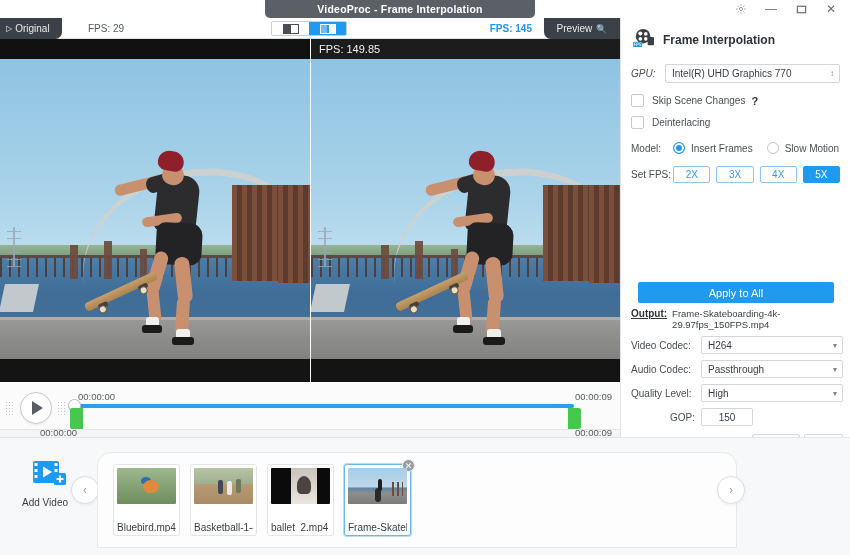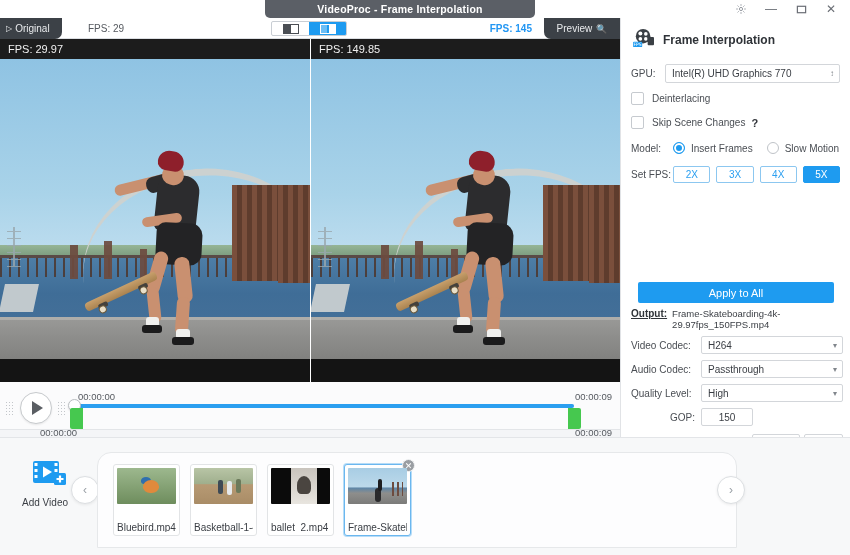--- a/index.html
+++ b/index.html
@@ -316,21 +316,21 @@
   
   .rightpanel {
     position: absolute; left: 620px; top: 18px; width: 230px; height: 419px;
     background: #ffffff; border-left: 1px solid #e1e3e6;
     padding: 8px 10px 0 10px;
   }
   .panel-head { display: flex; align-items: center; gap: 8px; margin: 2px 0 12px 2px; }
   .panel-title { font-size: 12px; font-weight: bold; color: #2f3338; }
   .row { display: flex; align-items: center; margin-bottom: 9px; }
   .lbl { font-size: 10px; color: #4a4e54; }
-  .gpu-lbl { width: 34px; }
+  .gpu-lbl { width: 34px; font-style: italic; }
   .select {
     flex: 1; height: 19px; border: 1px solid #d3d6da; border-radius: 2px;
     background: #fff; font-size: 10px; color: #3a3e44;
     display: flex; align-items: center; padding: 0 6px; position: relative;
   }
   .sel-arrow { position: absolute; right: 5px; font-size: 8px; color: #81868c; }
   .cbox {
     width: 13px; height: 13px; border: 1px solid #c6cacf; border-radius: 2px;
     background: #fff; margin-right: 8px;
   }
@@ -468,21 +468,20 @@
             <div class="sock-f"></div>
             <div class="shoe-f"></div>
           </div>
           <div class="board">
             <div class="truck" style="left:12px;top:7px"></div>
             <div class="truck" style="left:56px;top:7px"></div>
             <div class="wheel" style="left:11px;top:9px"></div>
             <div class="wheel" style="left:56px;top:9px"></div>
           </div>
         </div>
-        <div class="fps-badge">FPS: 29.97</div>
         <div class="blackbar"></div>
       </div>
 
       <div class="pane right">
         <div class="scene">
           <div class="sky"></div>
           <div class="farbank"></div>
           <div class="water"></div>
           <div class="bridge-arch"></div>
           <div class="truss"></div>
@@ -561,29 +560,29 @@
     </div>
 
     <div class="row">
       <span class="lbl gpu-lbl">GPU:</span>
       <div class="select">
         <span>Intel(R) UHD Graphics 770</span>
         <span class="sel-arrow">↕</span>
       </div>
     </div>
 
-    <div class="row" style="margin-top:9px">
-      <div class="cbox"></div>
-      <span class="cb-lbl">Deinterlacing</span>
-    </div>
-
     <div class="row" style="margin-top:11px">
       <div class="cbox"></div>
       <span class="cb-lbl">Skip Scene Changes</span>
       <span class="help-q">?</span>
+    </div>
+
+    <div class="row" style="margin-top:9px">
+      <div class="cbox"></div>
+      <span class="cb-lbl">Deinterlacing</span>
     </div>
 
     <div class="row" style="margin-top:13px">
       <span class="lbl" style="width:42px">Model:</span>
       <div class="radio on"></div>
       <span class="cb-lbl" style="margin-right:14px">Insert Frames</span>
       <div class="radio"></div>
       <span class="cb-lbl">Slow Motion</span>
     </div>
 

